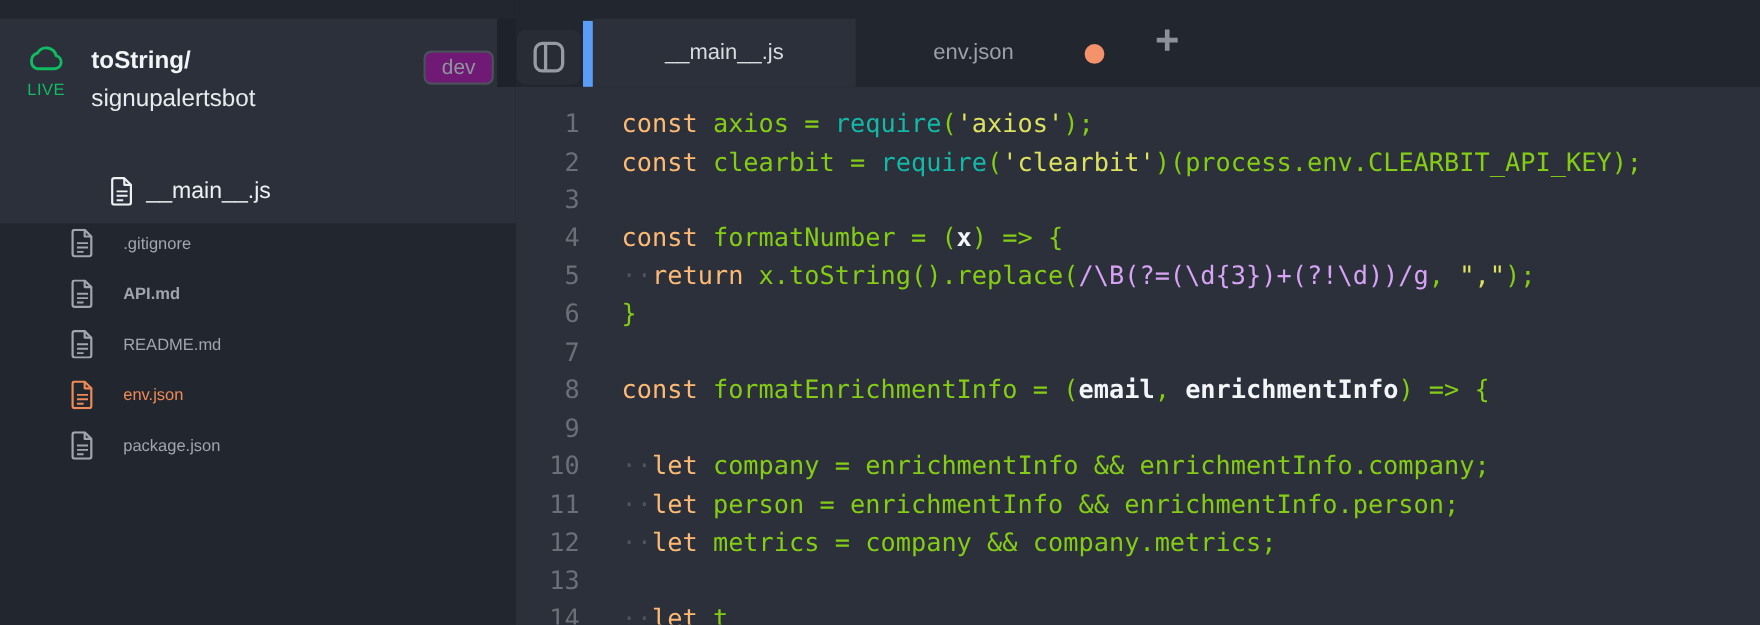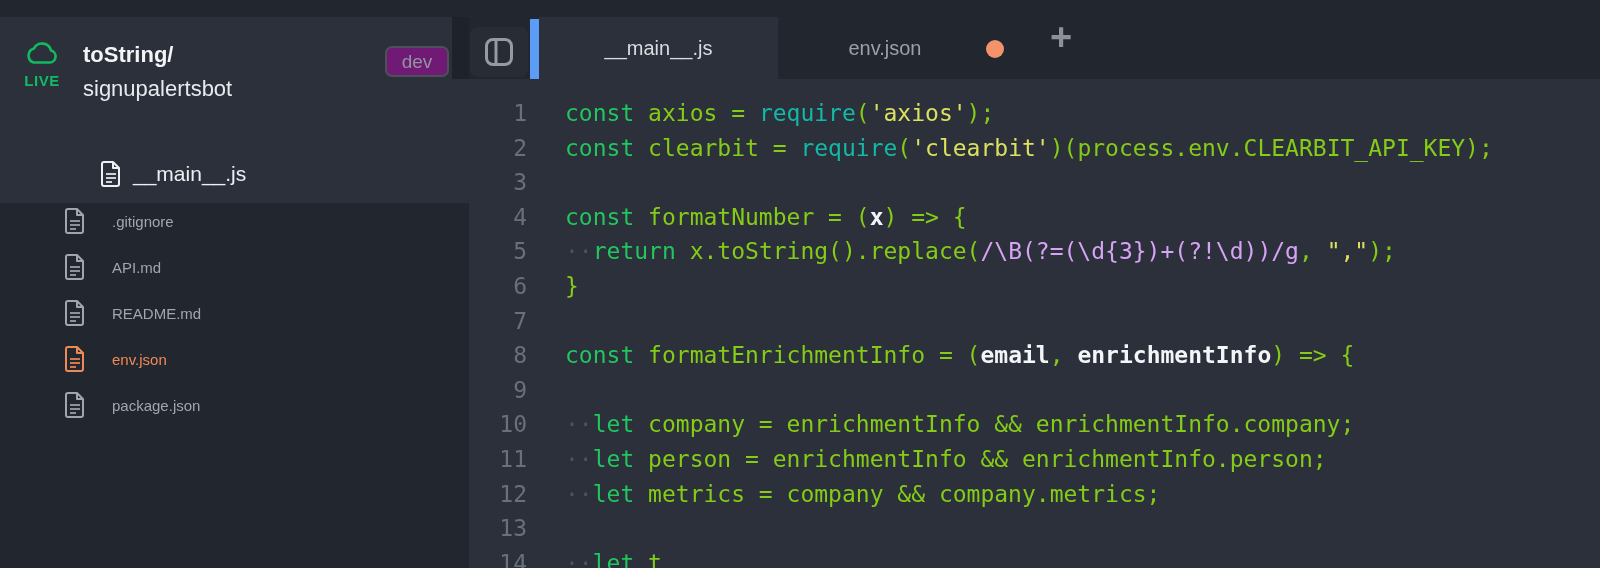--- a/index.html
+++ b/index.html
@@ -12,21 +12,21 @@
   #strip-blue { left:268px; width:9px;  background:#5b9cf6; }
   #strip-b { left:277px; width:102px; background:#2b303b; }
   #strip-c { left:379px; width:90px;  background:#1d222a; }
 
   
   .sidebar { position:absolute; left:0; top:0; width:469px; height:568px; background:#22262e; }
   .sidebar-top { position:absolute; left:0; top:17px; width:469px; height:186px; background:#2b303b; }
   .notch { position:absolute; left:452px; top:17px; width:17px; height:62px; background:#1e222a; }
 
   .live-indicator { position:absolute; left:18px; top:40px; width:48px; text-align:center; color:#10bc62; }
-  .live-label { display:block; font-size:15px; font-weight:bold; letter-spacing:0.5px; margin-top:2px; }
+  .live-label { display:block; font-size:15px; font-weight:normal; letter-spacing:0.5px; margin-top:2px; }
   .project-owner { position:absolute; left:83px; top:42px; font-size:22px; font-weight:bold; color:#f2f4f6; cursor:pointer; }
   .project-name  { position:absolute; left:83px; top:76px; font-size:22px; color:#e8ebee; cursor:pointer; }
   .dev-badge { position:absolute; left:385px; top:46px; width:64px; height:31px; border:2px solid #4b5059;
                border-radius:7px; background:#701a75; color:#8f959e; font-size:19px; text-align:center; line-height:27px; }
 
   .tree-row { position:absolute; left:0; width:469px; height:44px; display:flex; align-items:center; cursor:pointer; }
   #row-functions { top:106px; }
   #row-mainjs { top:152px; }
   .chevron { margin-left:33px; width:15px; height:10px; color:#e8ebee; }
   .foldericon { margin-left:16px; width:26px; height:20px; color:#eef0f3; }
@@ -53,21 +53,21 @@
   .new-tab-btn { position:absolute; left:574px; top:0; width:36px; height:79px; color:#8b9199;
                  font-size:38px; font-weight:600; text-align:center; line-height:74px; cursor:pointer; }
 
   
   .editor { position:absolute; left:469px; top:79px; width:1131px; height:489px; background:#2b303a;
             padding-top:17px; overflow:hidden; font-family:"DejaVu Sans Mono", monospace; font-size:23px; }
   .crow { display:flex; height:34.6px; line-height:34.6px; white-space:pre; }
   .ln { flex:0 0 58px; text-align:right; color:#6a7078; }
   .ctext { margin-left:38px; }
   .tk-pl  { color:#84cc16; }
-  .tk-kw  { color:#22c55e;margin-top:42px; }
+  .tk-kw  { color:#fdba74;margin-top:42px; }
   .tk-fn  { color:#14b8a6; }
   .tk-str { color:#dce15f; }
   .tk-re  { color:#d6a3f5; }
   .tk-ws  { color:#4d535d; }
   .tk-pm  { color:#f3f5f8; font-weight:bold; }
 </style>
 </head>
 <body>
 
 <div class="strip-seg" id="strip-a"></div>
@@ -105,21 +105,21 @@
       <div class="file-row" style="top: 198px;">
         <svg class="docicon" viewBox="0 0 22 26">
           <path d="M4 1h9l6 6v16a2 2 0 0 1-2 2H4a2 2 0 0 1-2-2V3a2 2 0 0 1 2-2z" fill="none" stroke="currentColor" stroke-width="2" stroke-linejoin="round"></path>
           <path d="M13 1v6h6" fill="none" stroke="currentColor" stroke-width="2" stroke-linejoin="round"></path>
           <line x1="6" y1="13" x2="16" y2="13" stroke="currentColor" stroke-width="1.7"></line>
           <line x1="6" y1="17" x2="16" y2="17" stroke="currentColor" stroke-width="1.7"></line>
           <line x1="6" y1="21" x2="12" y2="21" stroke="currentColor" stroke-width="1.7"></line>
         </svg>
         <span class="file-label">.gitignore</span>
       </div>
-      <div class="file-row" style="top: 244px;">
+      <div class="file-row" style="top: 244px; font-weight: bold;">
         <svg class="docicon" viewBox="0 0 22 26">
           <path d="M4 1h9l6 6v16a2 2 0 0 1-2 2H4a2 2 0 0 1-2-2V3a2 2 0 0 1 2-2z" fill="none" stroke="currentColor" stroke-width="2" stroke-linejoin="round"></path>
           <path d="M13 1v6h6" fill="none" stroke="currentColor" stroke-width="2" stroke-linejoin="round"></path>
           <line x1="6" y1="13" x2="16" y2="13" stroke="currentColor" stroke-width="1.7"></line>
           <line x1="6" y1="17" x2="16" y2="17" stroke="currentColor" stroke-width="1.7"></line>
           <line x1="6" y1="21" x2="12" y2="21" stroke="currentColor" stroke-width="1.7"></line>
         </svg>
         <span class="file-label">API.md</span>
       </div>
       <div class="file-row" style="top: 290px;">

